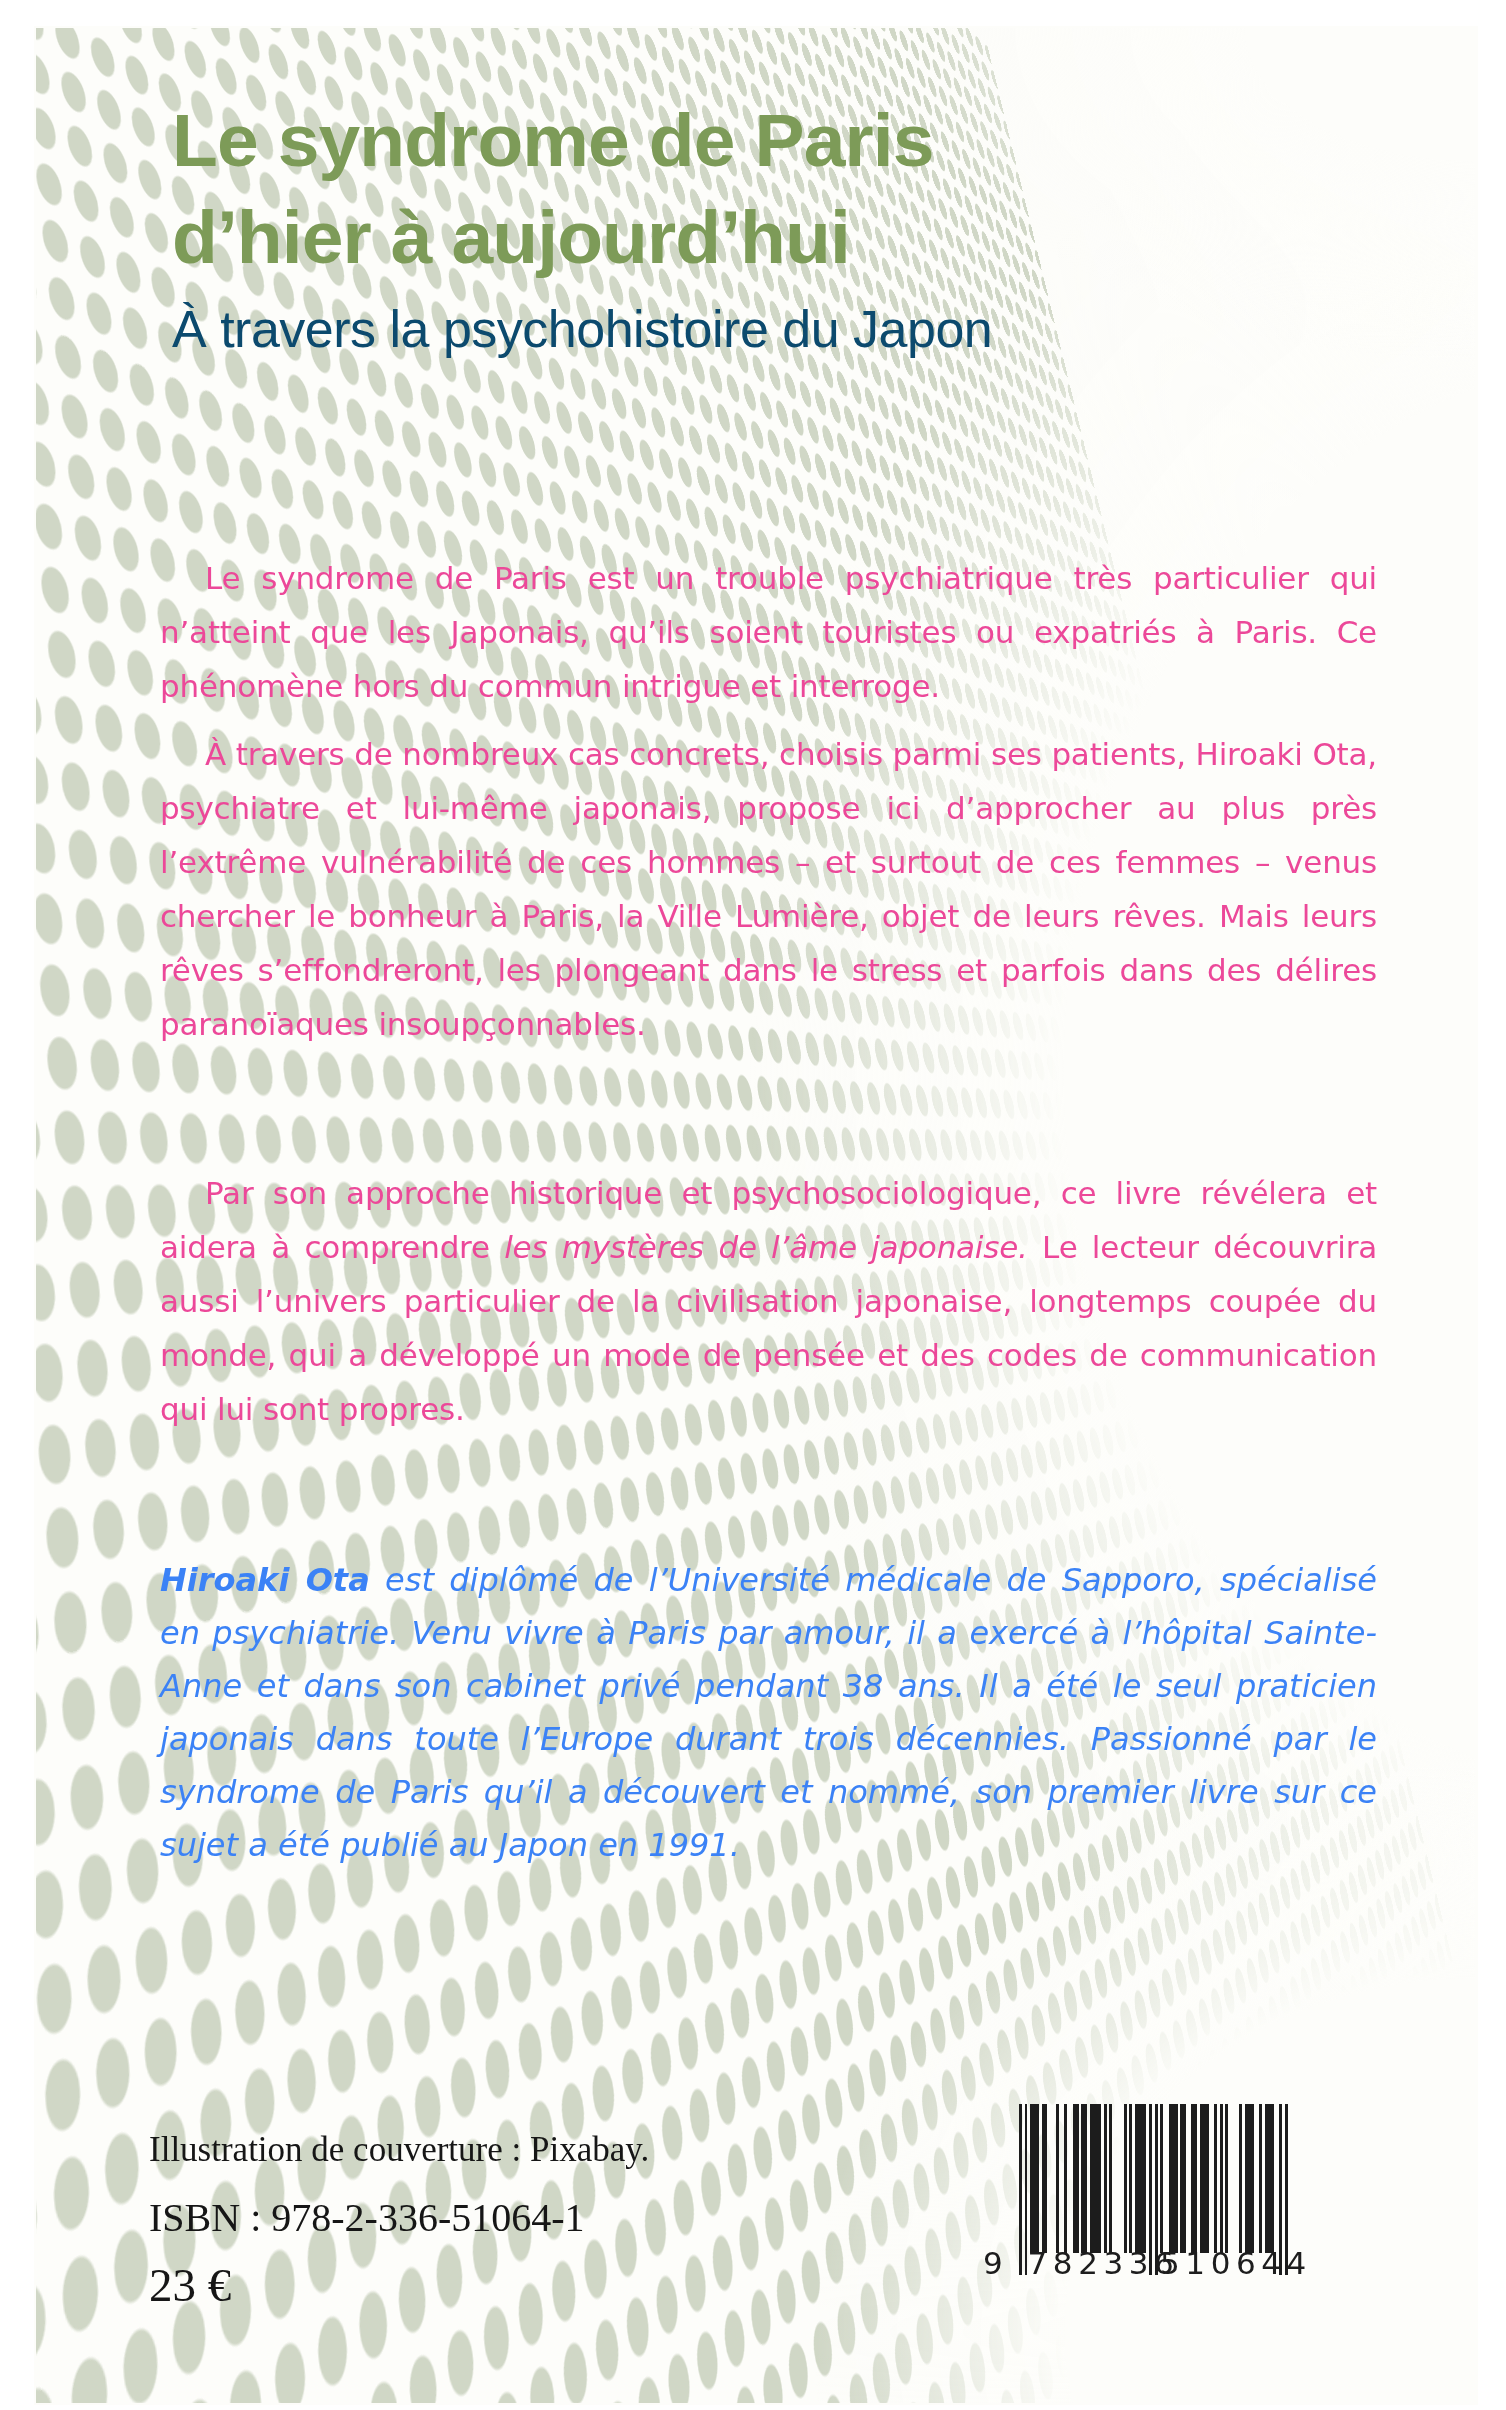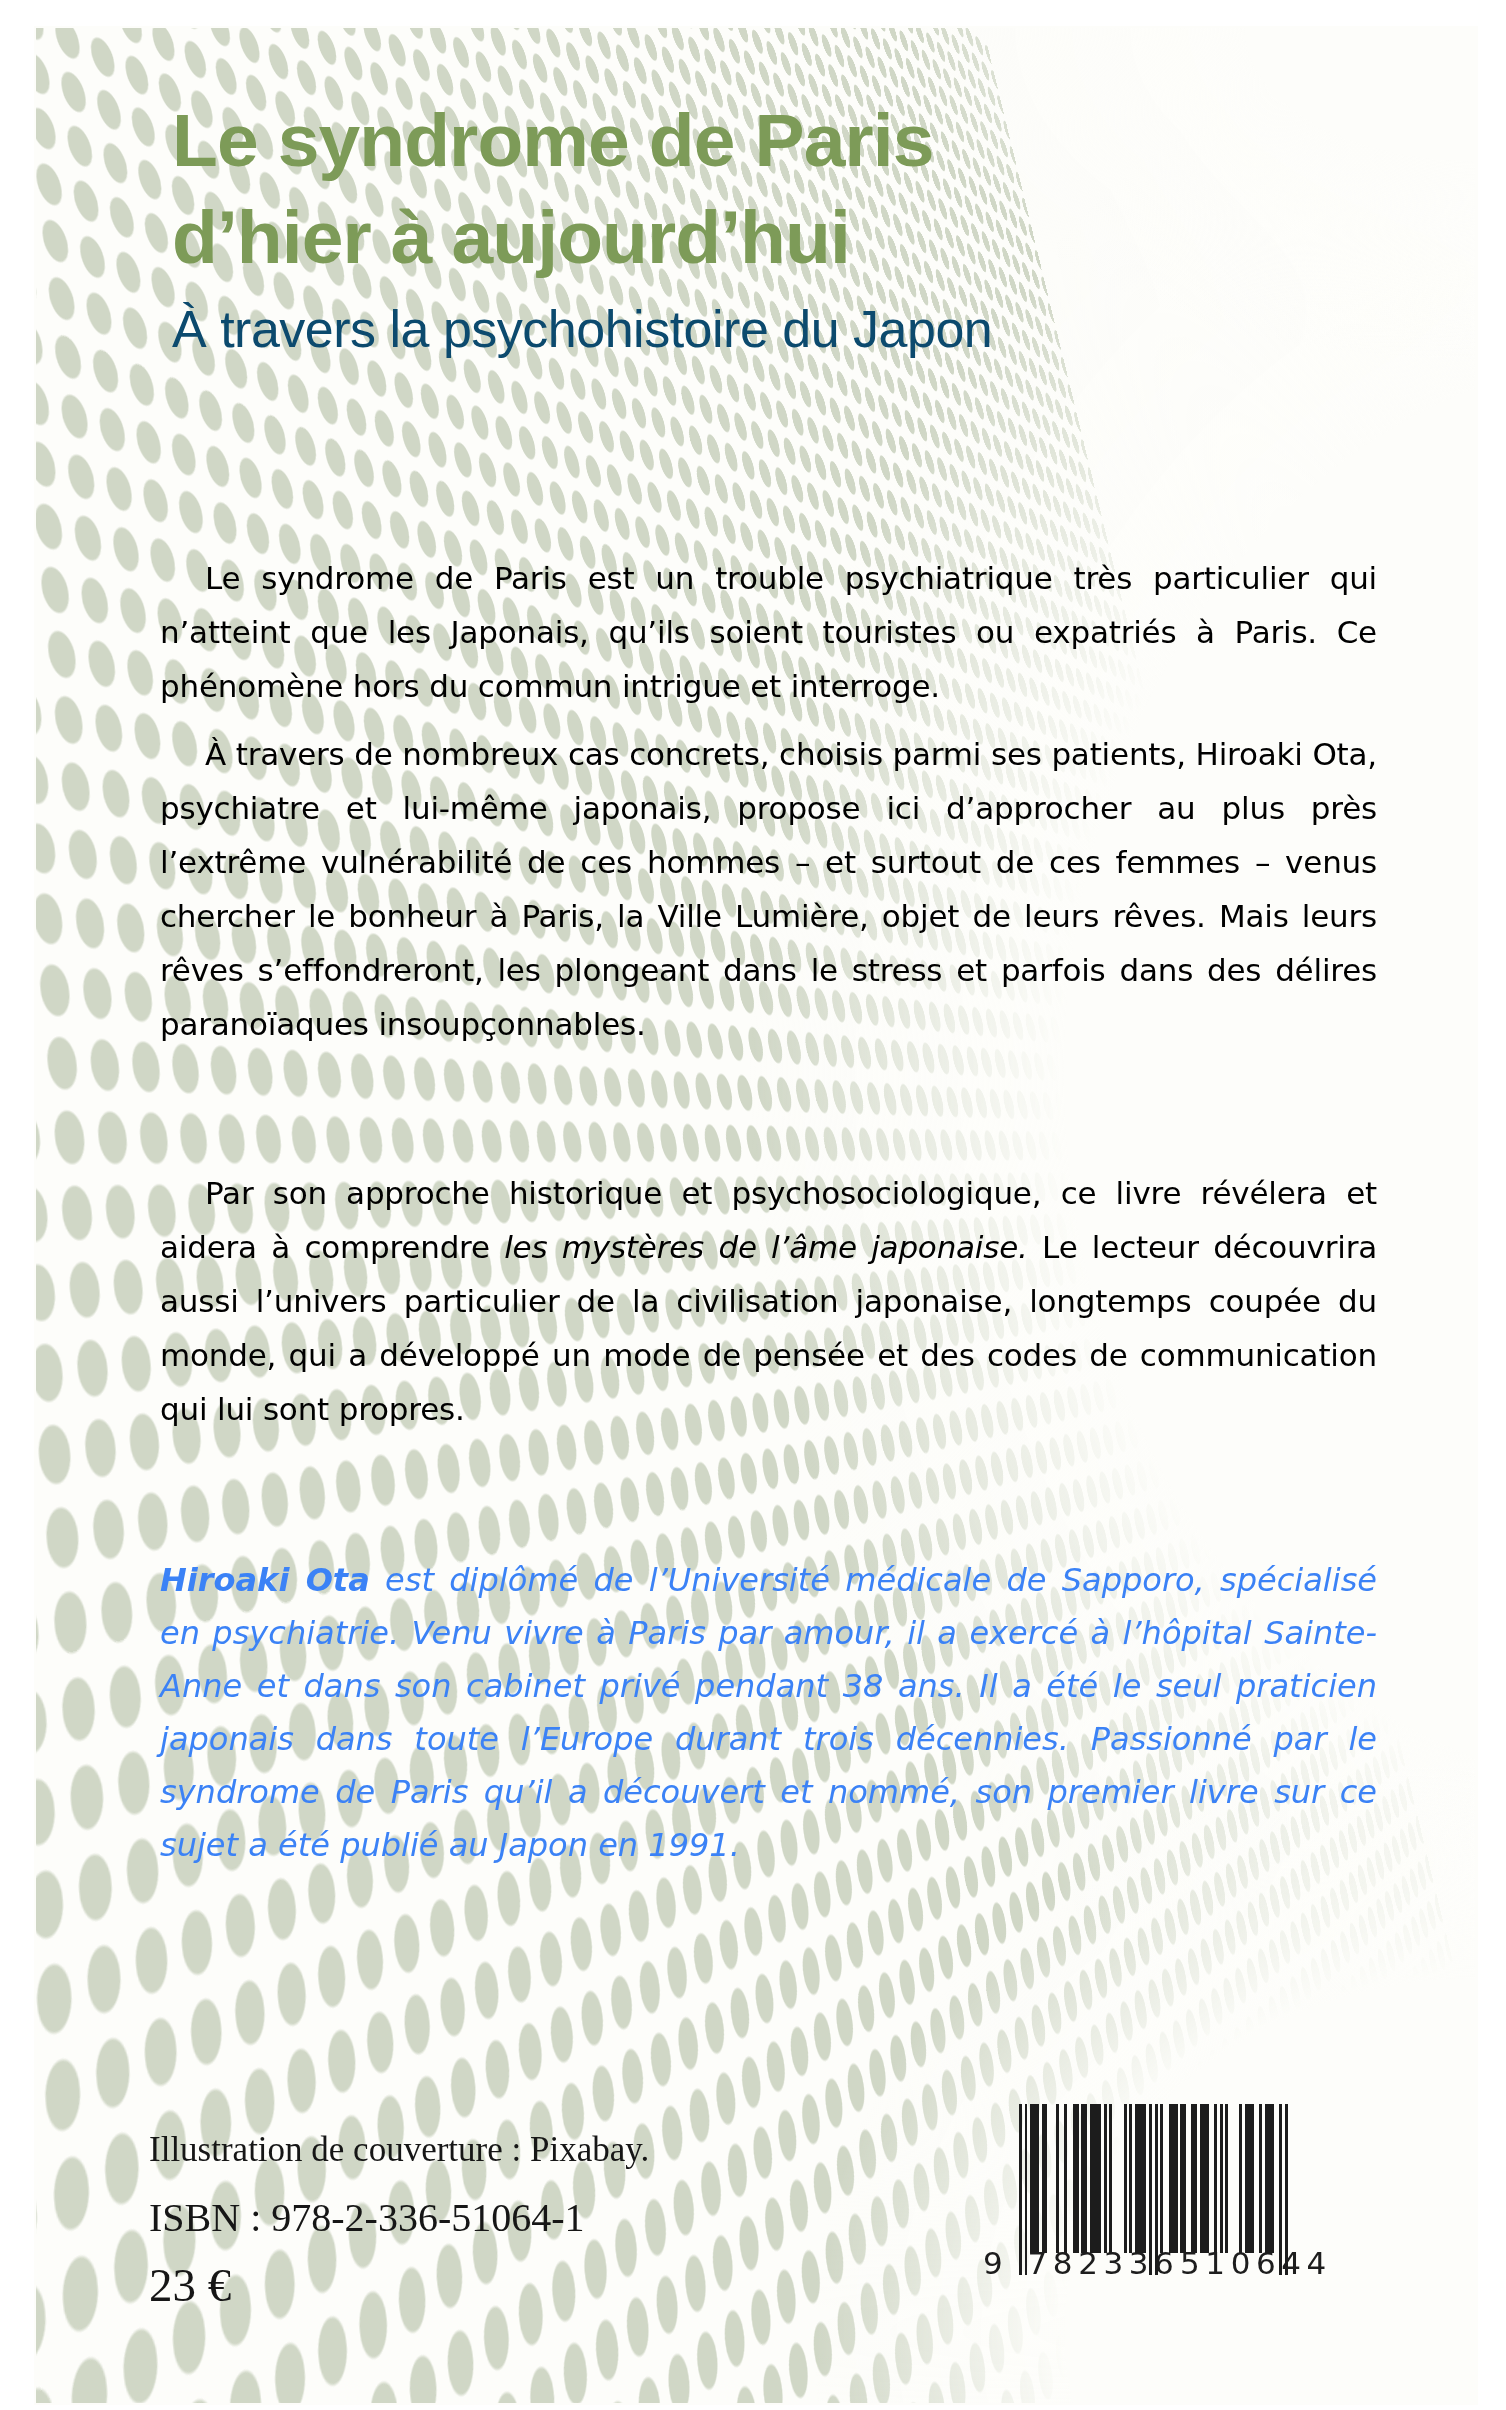--- a/index.html
+++ b/index.html
@@ -23,21 +23,21 @@
   
   .layer{position:absolute;inset:0;}
   .title{position:absolute;left:172px;top:92px;
     font-family:"Liberation Sans","DejaVu Sans",sans-serif;font-weight:700;
     font-size:75px;line-height:97px;letter-spacing:-0.9px;color:var(--accent);}
   .subtitle{position:absolute;left:172px;top:299px;
     font-family:"Liberation Sans","DejaVu Sans",sans-serif;font-weight:400;
     font-size:52px;letter-spacing:-0.5px;color:#0c4a6e;}
 
   .body-par{position:absolute;left:160px;width:1217px;
-    font-size:31px;line-height:54px;letter-spacing:-0.2px;color:#000000;
+    font-size:31px;line-height:54px;letter-spacing:-0.2px;color:#ec4899;
     text-align:justify;}
   .indent{text-indent:45px;}
   #para1{top:551px;}
   #para2{top:727px;}
   #para3{top:1166px;}
   .ital{font-style:italic;margin-top:12px;}
 
   .bio{position:absolute;left:160px;top:1554px;width:1217px;
     font-size:32px;line-height:53px;color:#3b82f6;font-style:italic;text-align:justify;}
   .bio b{font-weight:700;}
@@ -48,21 +48,21 @@
   .price{top:2258px;font-size:47px;}
 
   
   .barcode{position:absolute;left:1019px;top:2104px;width:268px;height:198px;}
   .bc-bar{position:absolute;top:0;height:149px;background:#1c1c1c;}
   .bc-bar.tall{height:171px;}
   .bc-num{position:absolute;top:141px;font-family:"DejaVu Sans",sans-serif;
     font-size:31px;color:#1d1d1d;letter-spacing:5.6px;white-space:nowrap;}
   .bc-lead{left:-36px;width:30px;text-align:left;letter-spacing:0;}
   .bc-left{left:8.5px;width:122px;text-align:center;}
-  .bc-right{left:141px;width:122px;text-align:center;padding-left:20px;}
+  .bc-right{left:141px;width:122px;text-align:center;}
 </style>
 </head>
 <body>
 
 <div class="screen">
   <div class="paper"></div>
 
   <div class="halftone-clip">
     <div class="halftone-sheet"></div>
     <div class="halftone-fade"></div>

